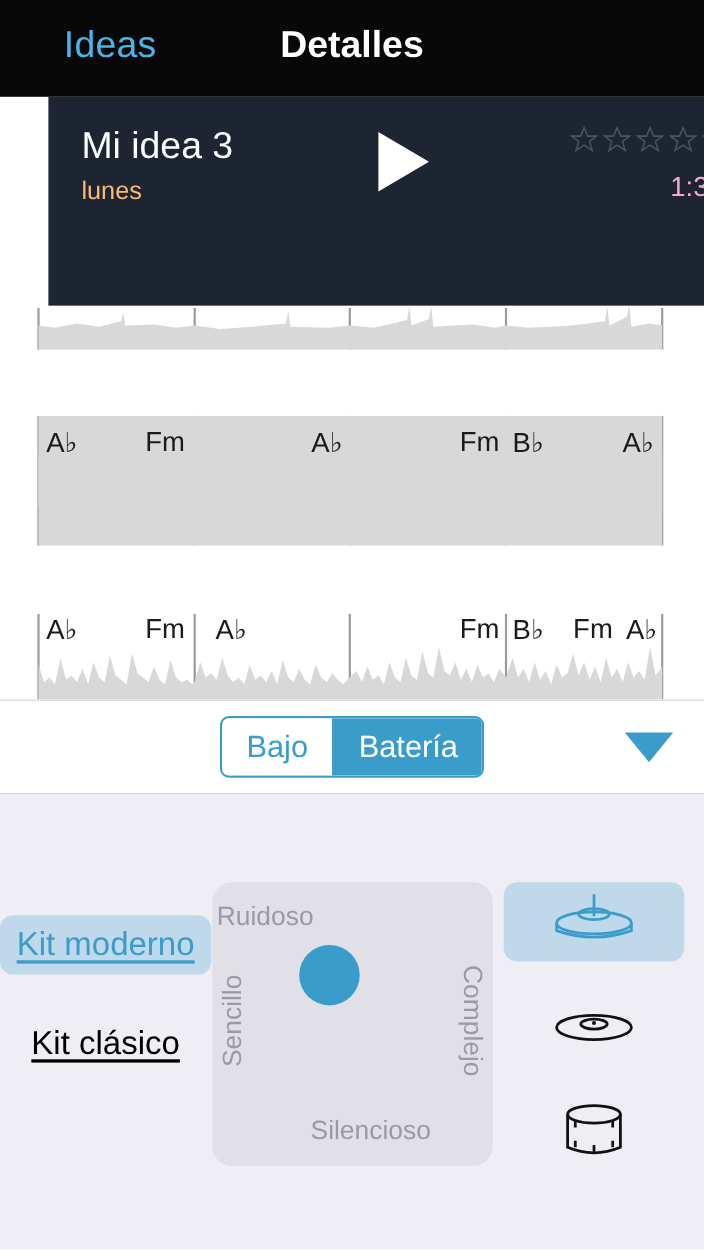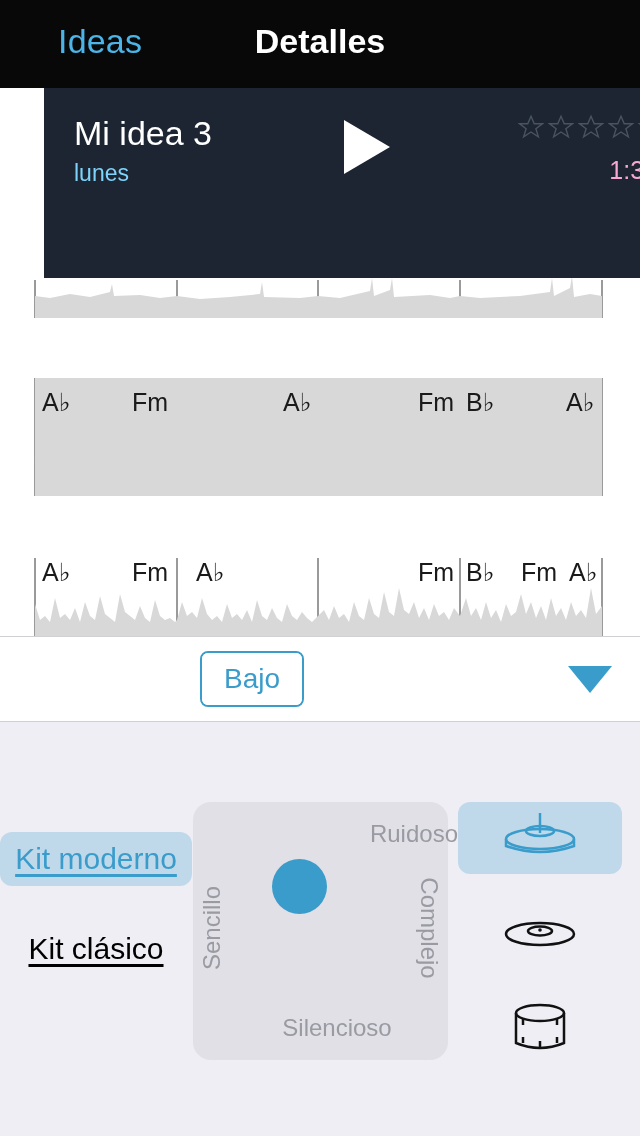--- a/index.html
+++ b/index.html
@@ -33,21 +33,21 @@
     width: 640px; height: 190px;
     background: #1c2531;
     margin-left: 44px;
   }
   .idea-title {
     position: absolute; left: 30px; top: 26px;
     font-size: 34px; color: #ffffff;
   }
   .idea-date {
     position: absolute; left: 30px; top: 72px;
-    font-size: 23px; color: #7dd3fc;
+    font-size: 23px; color: #fdba74;
   }
   .play-btn {
     position: absolute; left: 300px; top: 32px;
     width: 0; height: 0;
     border-left: 46px solid #ffffff;
     border-top: 27px solid transparent;
     border-bottom: 27px solid transparent;
   }
   .stars {
     position: absolute; right: 20px; top: 26px;
@@ -143,21 +143,21 @@
   }
   .kitopt.plain { color: #000000; margin-top: 36px; }
 
   .xypad {
     position: absolute; left: 193px; top: 80px;
     width: 255px; height: 258px;
     background: #e0e0e6;
     border-radius: 18px;
   }
   .xy-label { position: absolute; color: #9a9aa3; font-size: 24px; }
-  .xy-top { left: 10px; top: 18px; width: 255px; text-align: right; }
+  .xy-top { left: 4px; top: 18px; width: 255px; text-align: left; }
   .xy-bottom { left: 0; bottom: 18px; width: 288px; text-align: center; }
   .xy-left { left: -56px; top: 112px; width: 150px; text-align: center;
              transform: rotate(-90deg); }
   .xy-right { right: -56px; top: 112px; width: 150px; text-align: center;
               transform: rotate(90deg); }
   .xy-dot {
     position: absolute; left: 79px; top: 57px;
     width: 55px; height: 55px; border-radius: 50%;
     background: #3a9ccb;
   }
@@ -332,20 +332,21 @@
       <div class="chordlabel" style="left:418px; top:0px;">Fm</div>
       <div class="chordlabel" style="left:466px; top:0px;">B♭</div>
       <div class="chordlabel" style="left:521px; top:0px;">Fm</div>
       <div class="chordlabel" style="left:569px; top:0px;">A♭</div>
     </div>
   </div>
 
   <div class="segband">
     <div class="segmented">
       <div class="seg">Bajo</div>
+      <div class="seg active">Batería</div>
     </div>
     <div class="chev-down"></div>
   </div>
 
   <div class="kitpanel">
 
     <div class="kitlist">
       <div class="kitopt selected">
         <span class="lbl">Kit moderno</span>
       </div>

